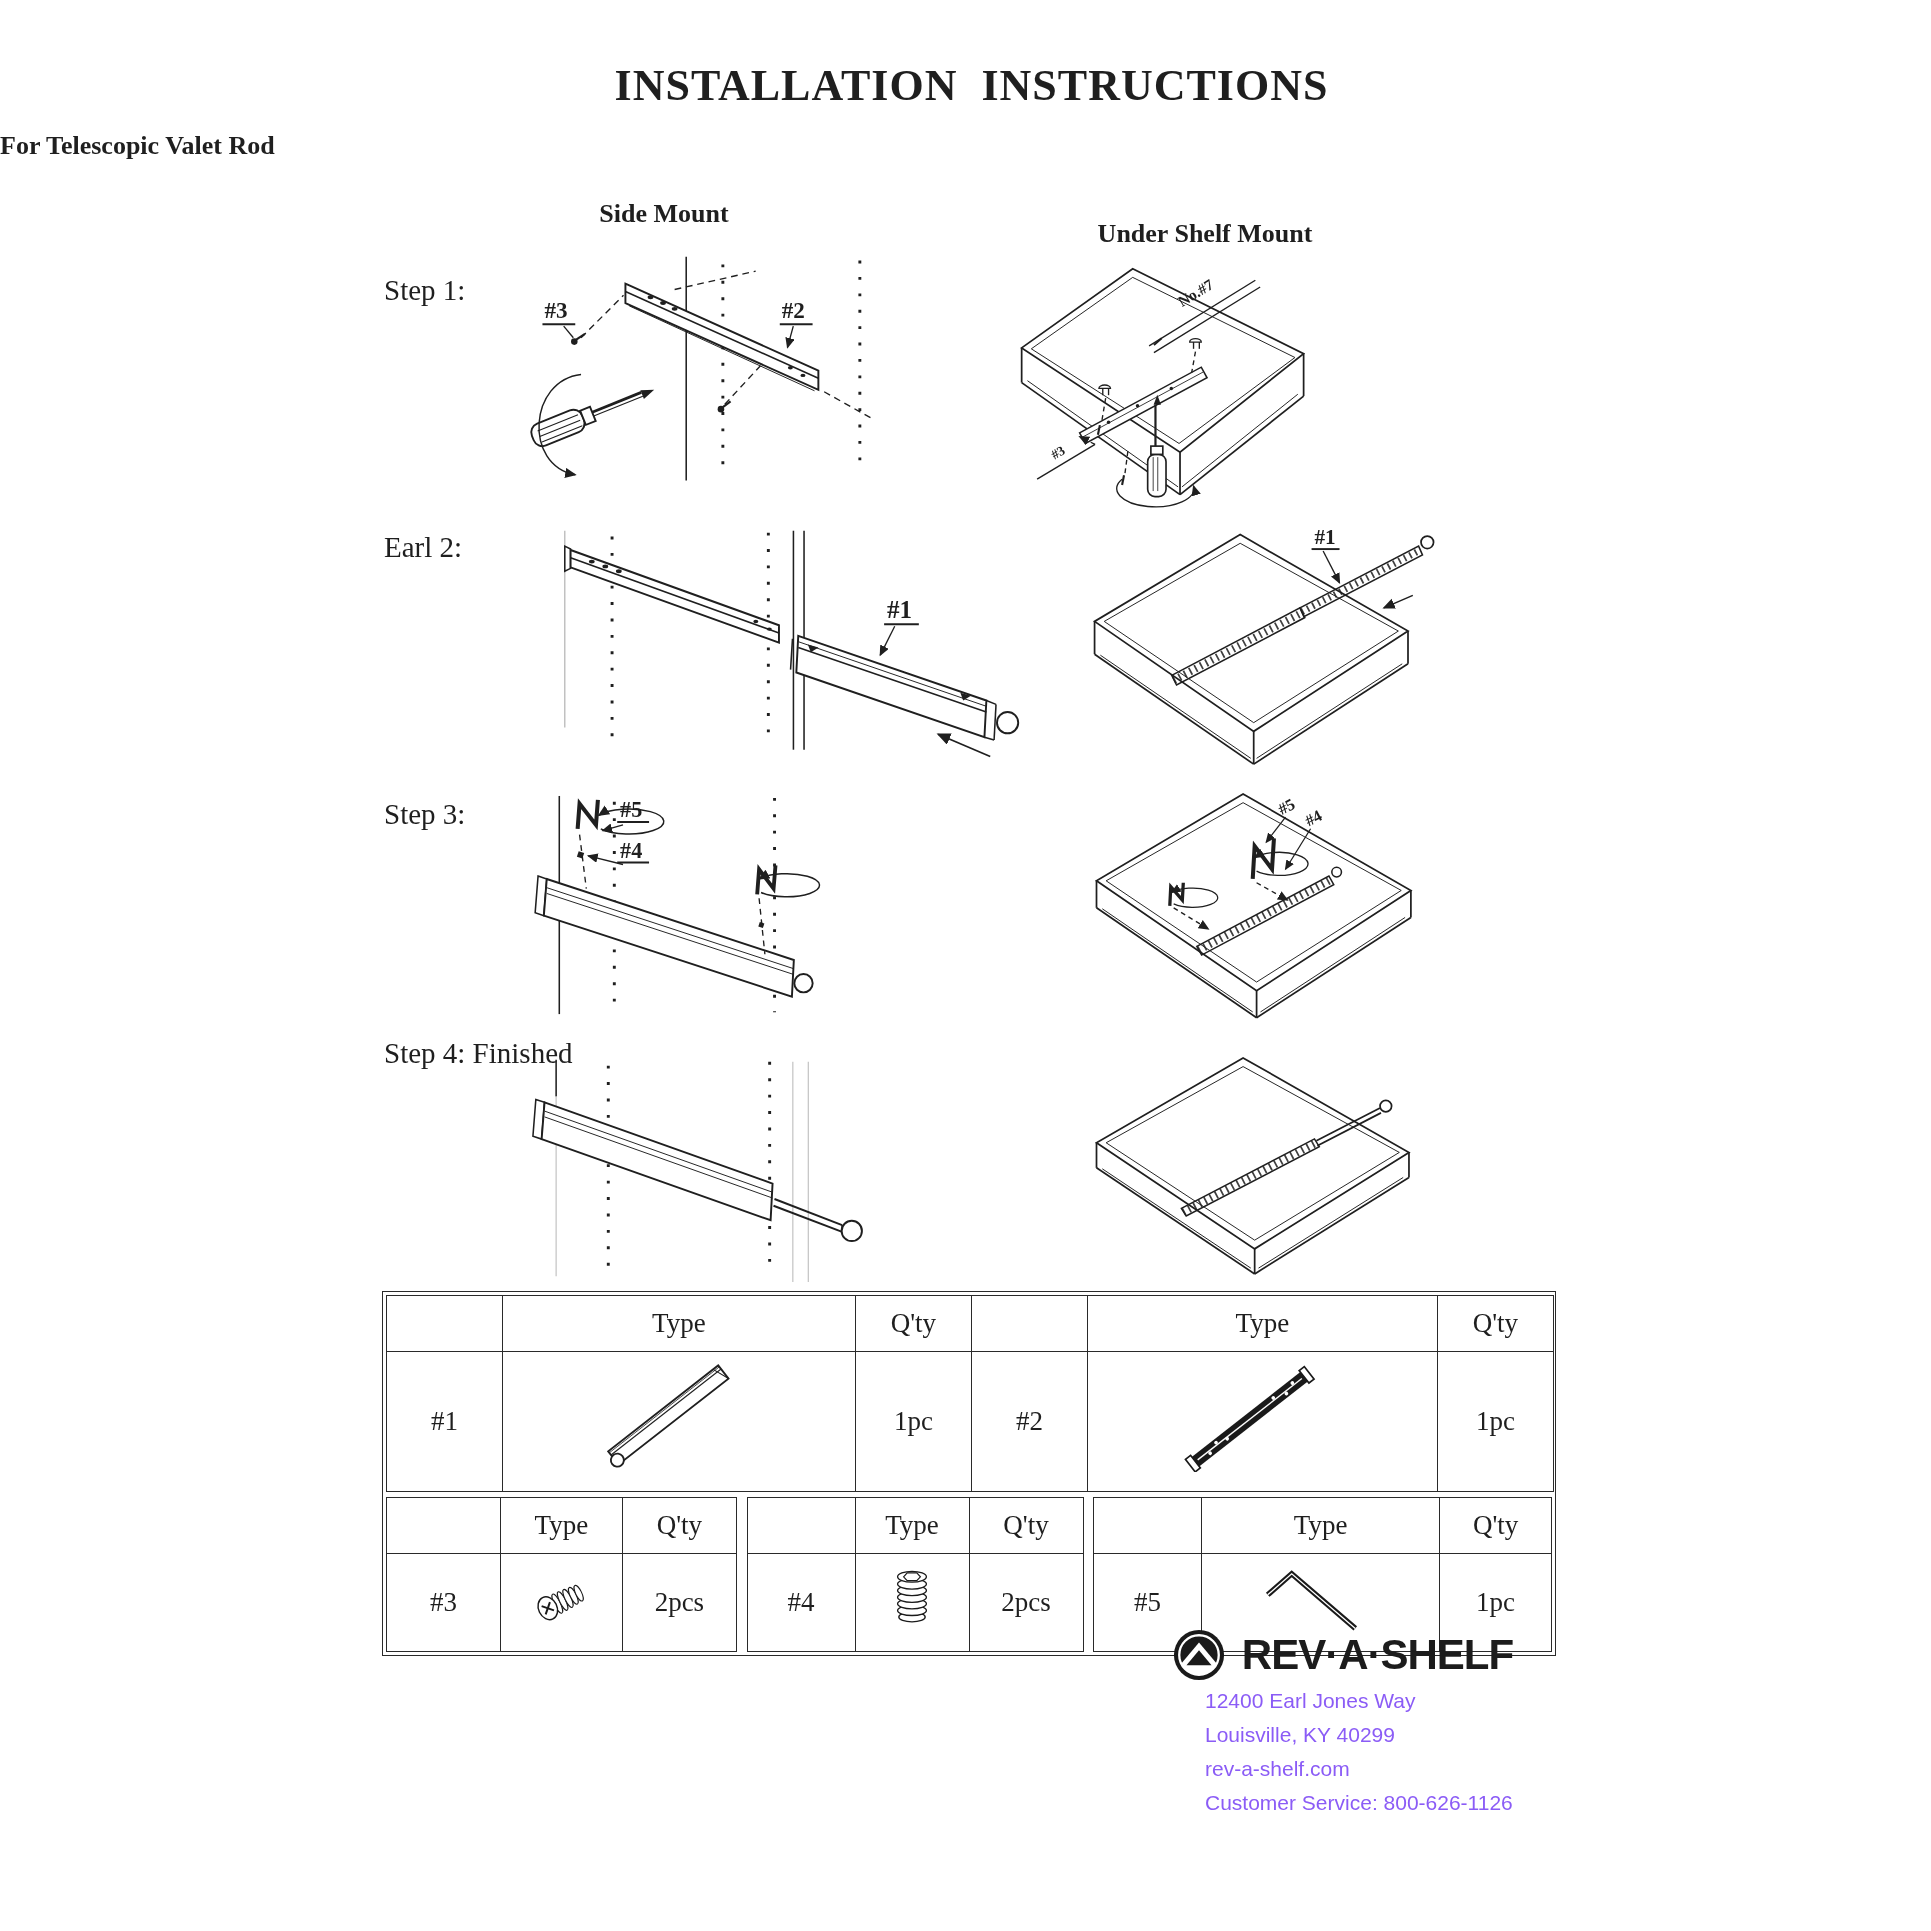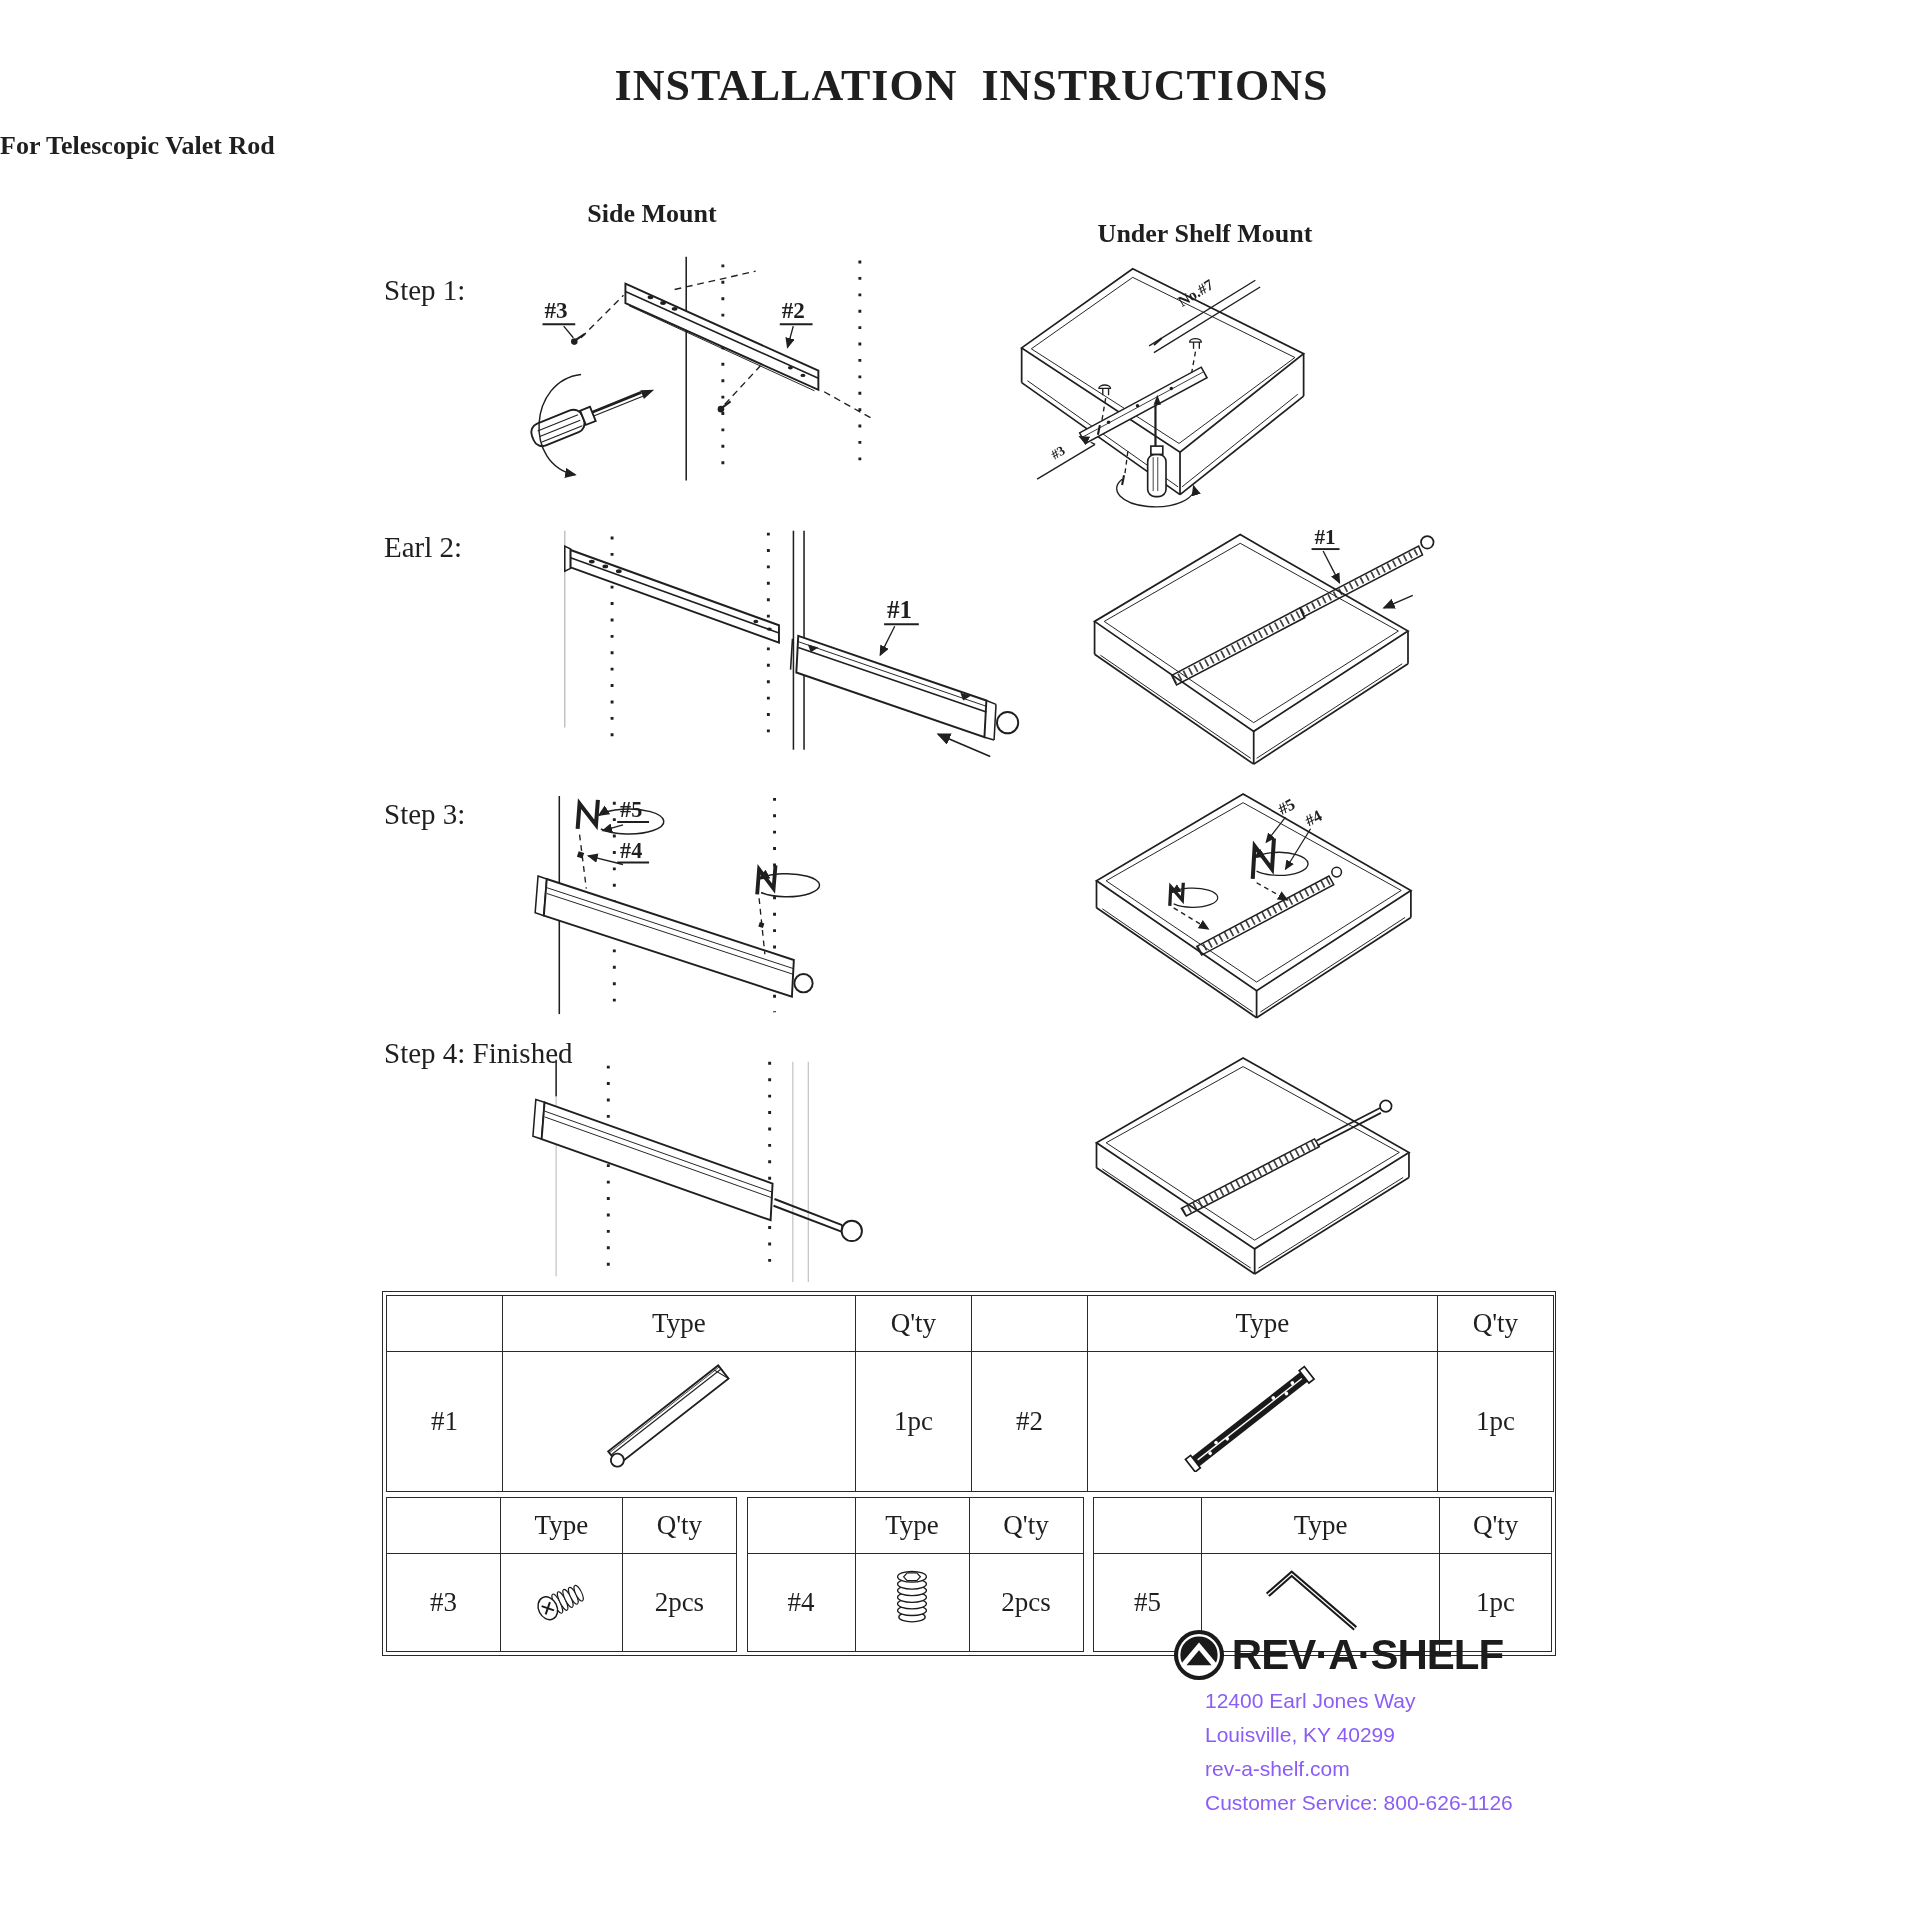--- a/index.html
+++ b/index.html
@@ -7,41 +7,41 @@
   .page {
     position:relative; width:1931px; height:1931px; background:#ffffff;
     font-family:"Liberation Serif", serif; color:#1f1f1f; overflow:hidden;
   }
   .abs { position:absolute; }
   .title { top:60px; left:0; width:1931px; text-align:center;
     font-size:44px; font-weight:bold; letter-spacing:1px; white-space:pre;padding-left:12px; }
   .subtitle { top:131px; left:0; width:1931px; text-align:left;
     font-size:26px; font-weight:bold; }
   .col-head { top:199px; font-size:26px; font-weight:bold; text-align:center; }
-  .col-head.side { left:517px; width:270px; }
+  .col-head.side { left:529px; width:270px; }
   .col-head.under { left:1031px; width:348px;margin-top:20px; }
   .step-label { left:384px; font-size:29px; }
   .drawing { position:absolute; }
 
   
   .parts-wrap { left:382px; top:1291px; width:1174px;
     border:1.9px solid #2a2a2a; padding:2.9px; background:#fff; }
   table.pt { border-collapse:collapse; table-layout:fixed; }
   table.pt td { border:1.9px solid #2a2a2a; text-align:center; vertical-align:middle;
     font-size:27px; padding:12px; overflow:hidden; }
   .pt-bottom { display:flex; margin-top:4.8px; gap:0; }
   .gap12 { width:11.6px; }
   .h-head td { height:50px; }
   .h-img td { height:112px; }
   .h-head2 td { height:45px; }
   .h-img2 td { height:70px; }
 
   
   .brand-row { left:1172px; top:1628px; display:flex; align-items:center;
-    font-family:"Liberation Sans", sans-serif; }
+    font-family:"Liberation Sans", sans-serif;gap:10px; }
   .brand-text { font-size:42px; font-weight:800; letter-spacing:-1px;
     color:#1c1c1c; margin-left:5.8px; }
   .address { left:1205px; top:1684px; font-family:"Liberation Sans", sans-serif;
     font-size:21px; color:#8b5cf6; line-height:34px; }
 </style>
 </head>
 <body>
 
 <div class="page">
 

